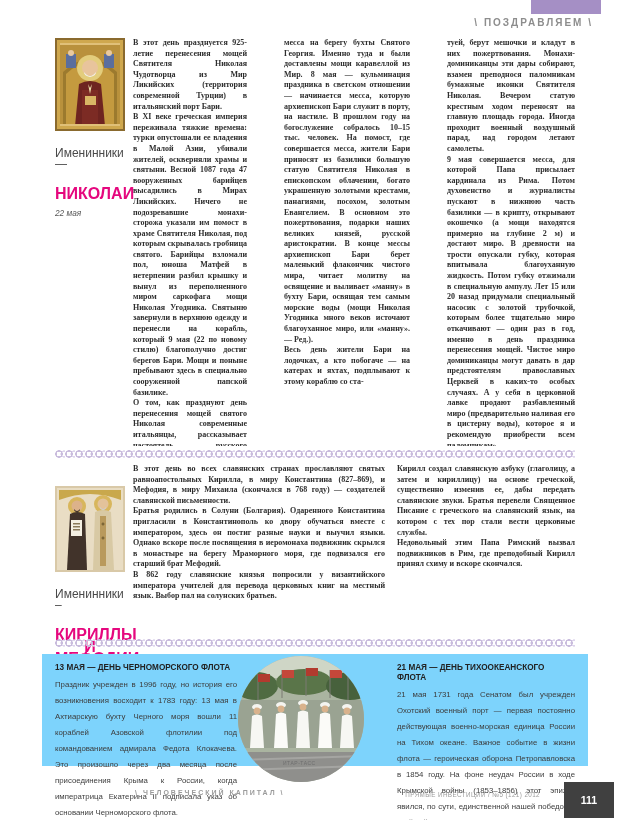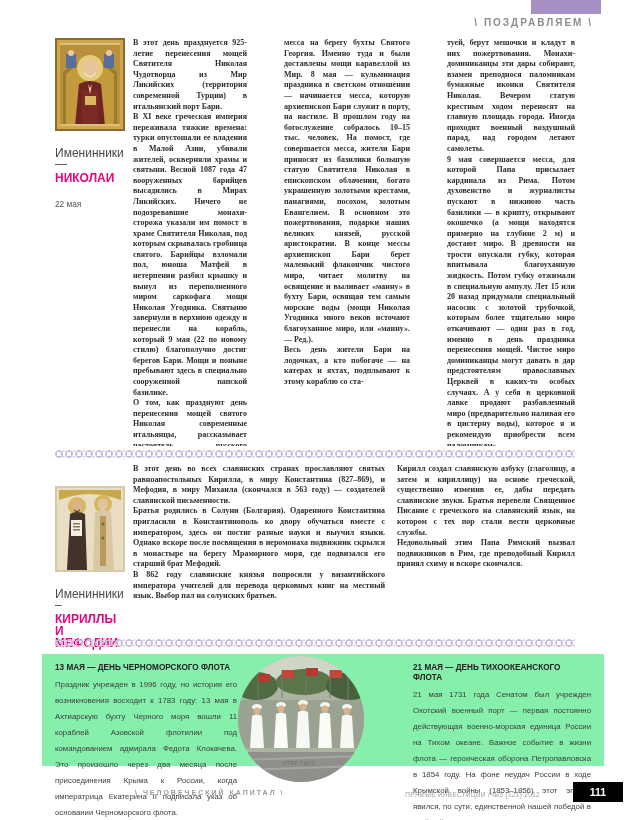--- a/index.html
+++ b/index.html
@@ -9,53 +9,53 @@
   .header-tab{position:absolute;left:531px;top:0;width:70px;height:14px;background:#a58fc5;}
   .header-rubric{position:absolute;top:17px;right:37px;font-size:10px;font-weight:bold;
         color:#8d8d8d;letter-spacing:2px;}
   
   .section{position:absolute;left:55px;width:520px;display:flex;}
   .sec1{top:38px;height:408px;}
   .sec2{top:464px;height:168px;}
   .rail{width:70px;flex:0 0 70px;margin-right:8px;}
   .icon-frame{width:70px;display:block;}
   .cap-prefix{font-size:12px;color:#4a4a4a;margin-top:17px;line-height:11px;}
-  .cap-name{font-size:12px;font-weight:bold;color:#e5077e;line-height:12px;margin-top:2px;}
-  .cap-date{font-size:8.3px;color:#555;margin-top:15px;}
+  .cap-name{font-size:16px;font-weight:bold;color:#e5077e;line-height:12px;margin-top:18px;text-align:center;}
+  .cap-date{font-size:8.3px;color:#555;margin-top:8px;font-style:italic;}
   .cols{flex:1;display:flex;justify-content:space-between;font-weight:bold;}
   .col{overflow:hidden;}
   .c1-1{width:114px;height:408px;}
   .c1-2{width:126px;height:408px;}
   .c1-3{width:128px;height:408px;}
   .c2-1{width:252px;height:168px;}
   .c2-2{width:178px;height:168px;}
   .col p{margin:0;font-family:"Liberation Serif",serif;font-size:8px;line-height:10.6px;
         color:#2e2e2e;text-align:justify;}
   
   .ribbon{position:absolute;left:55px;width:520px;height:10px;
       background-image:
         radial-gradient(circle at 4px 5px, rgba(0,0,0,0) 2.2px, #c9bcdd 2.2px, #c9bcdd 3.6px, rgba(0,0,0,0) 4px),
         radial-gradient(circle at 9px 5px, rgba(0,0,0,0) 2.2px, #ddd4ec 2.2px, #ddd4ec 3.4px, rgba(0,0,0,0) 3.8px);
       background-size:10px 10px;}
   .rb1{top:449px;} .rb2{top:638px;}
   
-  .pinkbox{position:absolute;left:42px;top:654px;width:546px;height:112px;background:#86efac;padding-left:16px;}
+  .pinkbox{position:absolute;left:42px;top:654px;width:546px;height:112px;background:#7dd3fc;}
   .fleet{position:absolute;top:9px;width:182px;}
   .fleet-left{left:13px;}
   .fleet-right{right:13px;width:178px;}
   .fleet-title{font-size:8.2px;font-weight:bold;color:#222;line-height:10px;margin-bottom:4px;}
   .fleet-body{font-size:7.8px;line-height:16px;color:#3c3c3c;text-align:justify;}
   .photo-wrap{position:absolute;left:196px;top:2px;width:126px;height:126px;border-radius:50%;
         overflow:hidden;}
   .photo-credit{position:absolute;left:241px;top:106px;font-size:5px;color:#6e6e6e;letter-spacing:.5px;}
   
   .footer-rubric{position:absolute;left:135px;top:789px;font-size:7px;font-weight:bold;
         color:#9b9b9b;letter-spacing:2px;}
   .footer-journal{position:absolute;right:90px;top:791px;font-size:6.3px;color:#9b9b9b;letter-spacing:.4px;}
-  .page-badge{position:absolute;right:7px;top:782px;width:50px;height:20px;background:#000000;
+  .page-badge{position:absolute;right:16px;top:782px;width:50px;height:36px;background:#404040;
         color:#fff;font-size:10.5px;font-weight:bold;display:flex;align-items:center;justify-content:center;}
 </style>
 </head>
 <body>
 
 <div class="page">
 
   <div class="header-tab"></div>
   <div class="header-rubric">\ ПОЗДРАВЛЯЕМ \</div>
 
@@ -125,21 +125,21 @@
         <rect x="45" y="30" width="6" height="50" fill="#b99a5c"></rect>
         <path d="M46.5,38 h3 M48,36.5 v3" stroke="#6e5a2e" stroke-width="1.2"></path>
         <path d="M46.5,52 h3 M48,50.5 v3" stroke="#6e5a2e" stroke-width="1.2"></path>
       </svg>
       <div class="cap-prefix">Именинники –</div>
       <div class="cap-name">КИРИЛЛЫ И МЕФОДИИ</div>
       <div class="cap-date">24 мая</div>
     </div>
     <div class="cols">
       <div class="col c2-1">
-          <p>В этот день во всех славянских странах прославляют святых равноапостольных Кирилла, в миру Константина (827–869), и Мефодия, в миру Михаила (скончался в 563 году) — создателей славянской письменности.</p>
+          <p>В этот день во всех славянских странах прославляют святых равноапостольных Кирилла, в миру Константина (827–869), и Мефодия, в миру Михаила (скончался в 768 году) — создателей славянской письменности.</p>
           <p>Братья родились в Солуни (Болгария). Одаренного Константина пригласили в Константинополь ко двору обучаться вместе с императором, здесь он постиг разные науки и выучил языки. Однако вскоре после посвящения в иеромонаха подвижник скрылся в монастыре на берегу Мраморного моря, где подвизался его старший брат Мефодий.</p>
           <p>В 862 году славянские князья попросили у византийского императора учителей для перевода церковных книг на местный язык. Выбор пал на солунских братьев.</p>
         </div>
       <div class="col c2-2">
           <p>Кирилл создал славянскую азбуку (глаголицу, а затем и кириллицу) на основе греческой, существенно изменив ее, дабы передать славянские звуки. Братья перевели Священное Писание с греческого на славянский язык, на котором с тех пор стали вести церковные службы.</p>
           <p>Недовольный этим Папа Римский вызвал подвижников в Рим, где преподобный Кирилл принял схиму и вскоре скончался.</p>
         </div>
     </div>
   </div>
 

